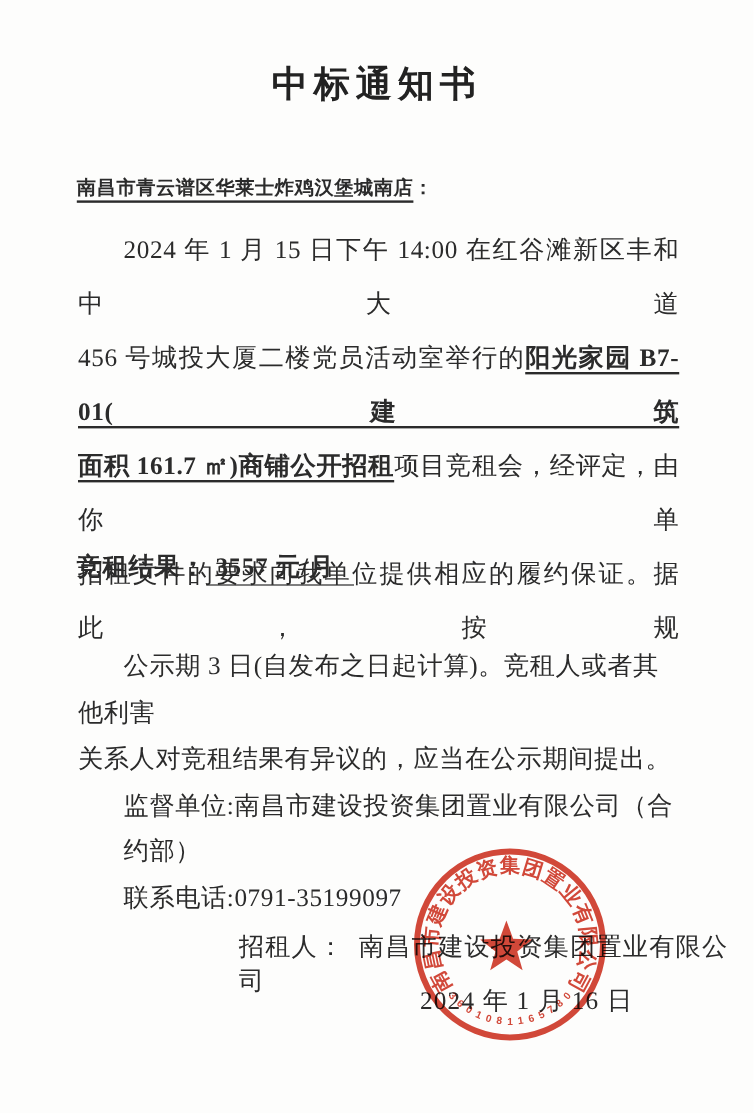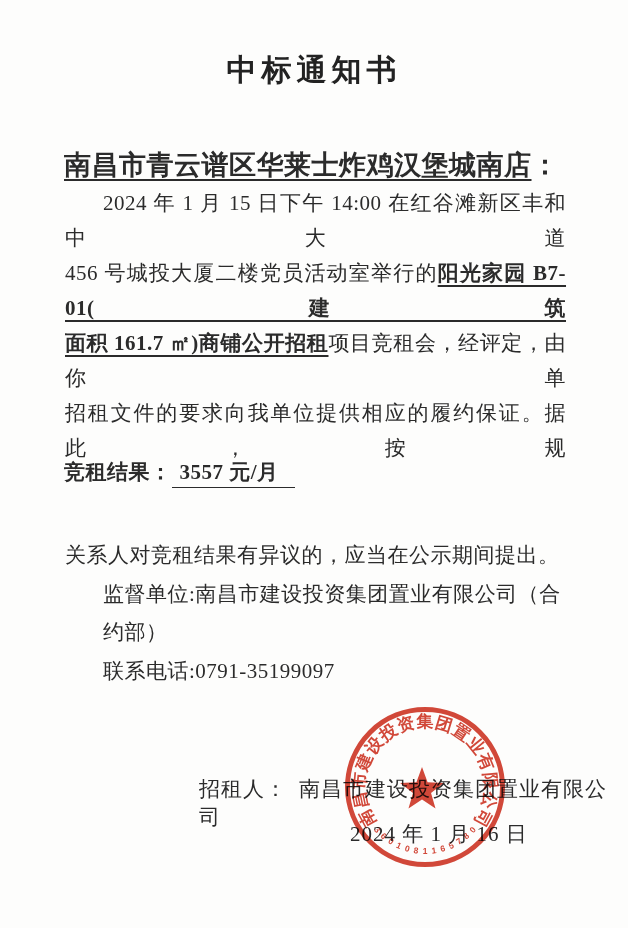--- a/index.html
+++ b/index.html
@@ -9,29 +9,29 @@
     font-family:"Liberation Serif","DejaVu Serif",serif;
     color:#2b2b2b;
   }
   .doc-title {
     position:absolute; top:50px; left:0; width:628px;
     text-align:center; font-size:30px; font-weight:600;
     letter-spacing:5px; color:#222;
   }
   .addressee {
     position:absolute; top:147px; left:64px;
-    font-size:27px; font-weight:700; letter-spacing:0.5px;
+    font-size:16px; font-weight:700; letter-spacing:0.5px;
   }
   .addressee .name {
     text-decoration:underline; text-underline-offset:5px;
     text-decoration-thickness:1.6px;
   }
   .para {
     position:absolute; top:186px; left:65px; width:501px;
-    font-size:21px; line-height:35px; letter-spacing:0.5px;
+    font-size:21px; line-height:45px; letter-spacing:0.5px;
     text-align:justify;
   }
   .para .jline { text-align:justify; text-align-last:justify; }
   .para .lastline { text-align-last:left; }
   .para .indent { text-indent:38px; }
   .bu {
     font-weight:700; text-decoration:underline;
     text-underline-offset:5px; text-decoration-thickness:1.6px;
   }
   .result {
@@ -86,20 +86,21 @@
   <div class="para">
     <div class="jline indent"><span>2024 年 1 月 15 日下午 14:00 在红谷滩新区丰和中大道</span></div>
     <div class="jline"><span>456 号城投大厦二楼党员活动室举行的</span><span class="bu">阳光家园 B7-01(建筑</span></div>
     <div class="jline"><span class="bu">面积 161.7 ㎡)商铺公开招租</span><span>项目竞租会，经评定，由你单</span></div>
     <div class="jline"><span>招租文件的要求向我单位提供相应的履约保证。据此，按规</span></div>
   </div>
 
   <div class="result"><span>竞租结果：</span><span class="value">3557 元/月</span></div>
 
   <div class="notice">
+    <div class="indent"><span>公示期 3 日(自发布之日起计算)。竞租人或者其他利害</span></div>
     <div><span>关系人对竞租结果有异议的，应当在公示期间提出。</span></div>
     <div class="pad"><span>监督单位:南昌市建设投资集团置业有限公司（合约部）</span></div>
     <div class="pad"><span>联系电话:0791-35199097</span></div>
   </div>
 
   <div class="sig-lessor"><span>招租人：</span><span class="sig-name">南昌市建设投资集团置业有限公司</span></div>
 
   <div class="sig-date">2024 年 1 月 16 日</div>
 
   <svg class="stamp" viewBox="-85 -85 170 170" xmlns="http://www.w3.org/2000/svg">

